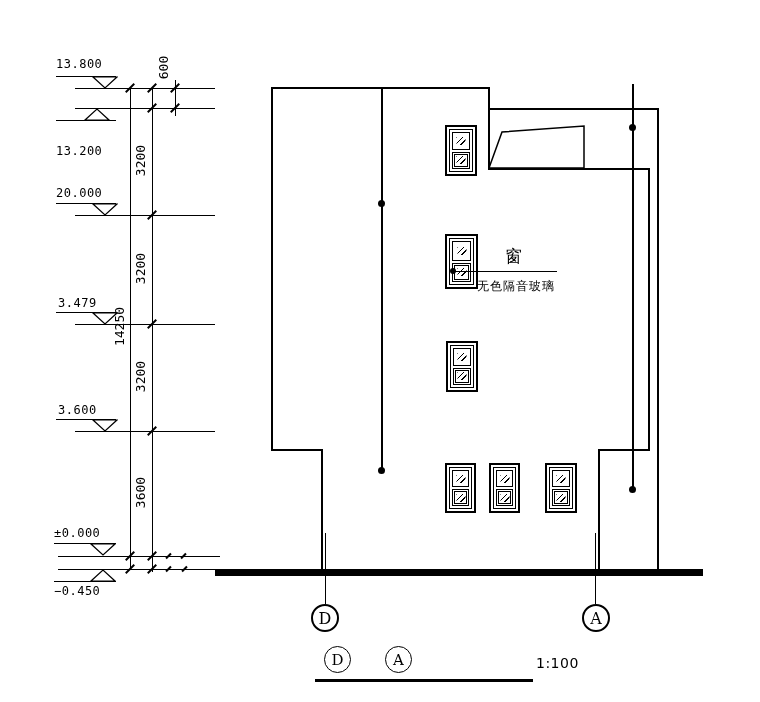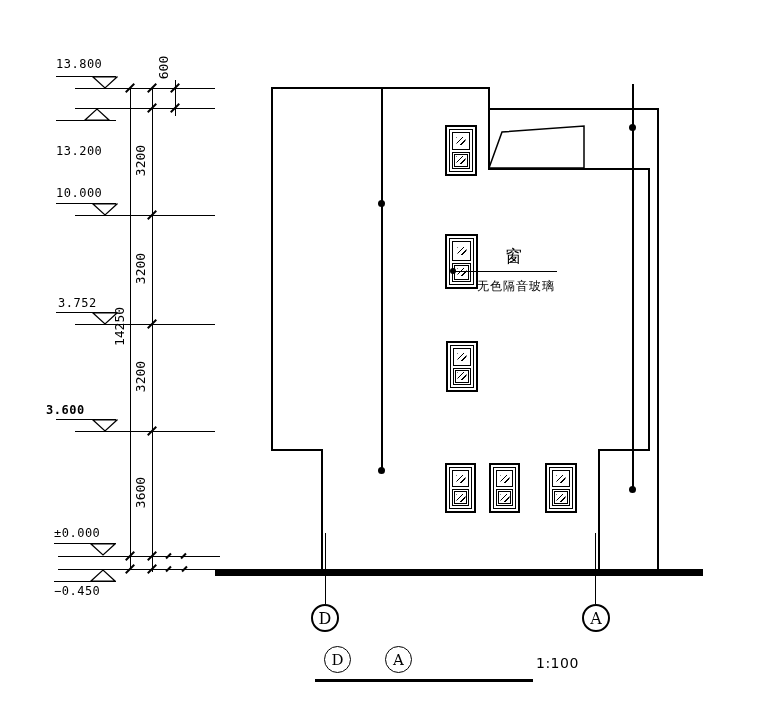--- a/index.html
+++ b/index.html
@@ -70,35 +70,35 @@
     </svg>
   <div class="ln" style="left:75px;top:88px;width:140px;height:1px;"></div>
 
   <div class="ln" style="left:75px;top:108px;width:140px;height:1px;"></div>
   <svg class="tri" style="left:84px;top:108px;" width="26" height="14">
       <polygon points="1,12 25,12 13,1" fill="#fff" stroke="#000" stroke-width="1.2"></polygon>
     </svg>
   <div class="ln" style="left:56px;top:120px;width:60px;height:1px;"></div>
   <span class="num" style="left:56px;top:122px;margin-top:22px;">13.200</span>
 
-  <span class="num" style="left:56px;top:186px;">10.000</span>
+  <span class="num" style="left:56px;top:186px;">20.000</span>
   <div class="ln" style="left:56px;top:203px;width:60px;height:1px;"></div>
   <svg class="tri" style="left:92px;top:203px;" width="26" height="14">
       <polygon points="1,1 25,1 13,12" fill="#fff" stroke="#000" stroke-width="1.2"></polygon>
     </svg>
   <div class="ln" style="left:75px;top:215px;width:140px;height:1px;"></div>
 
-  <span class="num" style="left:58px;top:296px;">3.752</span>
+  <span class="num" style="left:58px;top:296px;">3.479</span>
   <div class="ln" style="left:56px;top:312px;width:60px;height:1px;"></div>
   <svg class="tri" style="left:92px;top:312px;" width="26" height="14">
       <polygon points="1,1 25,1 13,12" fill="#fff" stroke="#000" stroke-width="1.2"></polygon>
     </svg>
   <div class="ln" style="left:75px;top:324px;width:140px;height:1px;"></div>
 
-  <span class="num" style="left:46px;top:403px;font-weight:bold;">3.600</span>
+  <span class="num" style="left:58px;top:403px;">3.600</span>
   <div class="ln" style="left:56px;top:419px;width:60px;height:1px;"></div>
   <svg class="tri" style="left:92px;top:419px;" width="26" height="14">
       <polygon points="1,1 25,1 13,12" fill="#fff" stroke="#000" stroke-width="1.2"></polygon>
     </svg>
   <div class="ln" style="left:75px;top:431px;width:140px;height:1px;"></div>
 
   <span class="num" style="left:54px;top:526px;">±0.000</span>
   <div class="ln" style="left:54px;top:543px;width:62px;height:1px;"></div>
   <svg class="tri" style="left:90px;top:543px;" width="26" height="14">
       <polygon points="1,1 25,1 13,12" fill="#fff" stroke="#000" stroke-width="1.2"></polygon>

